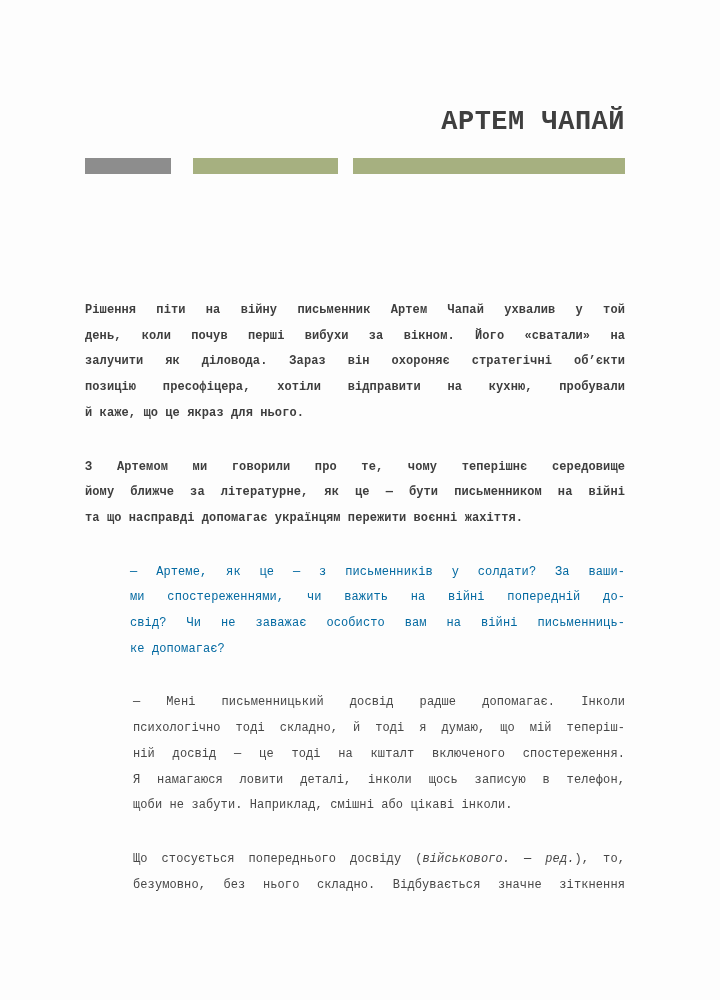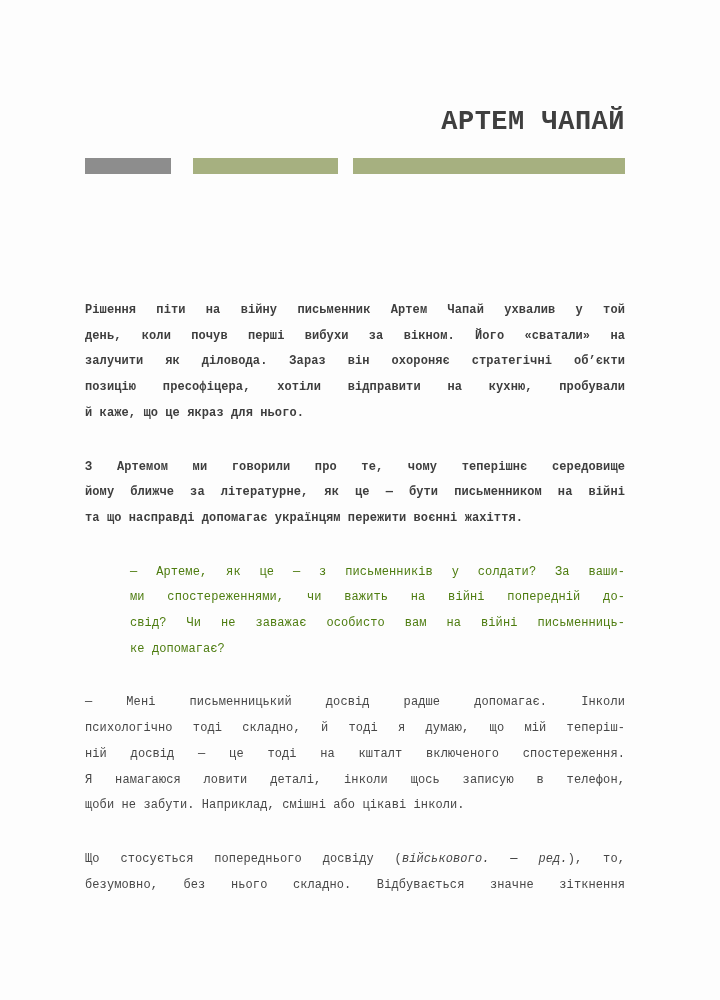--- a/index.html
+++ b/index.html
@@ -44,22 +44,22 @@
     width: 540px;
   }
   .para {
     margin: 0 0 28px 0;
     font-size: 12px;
     line-height: 25.7px;
     letter-spacing: 0.1px;
   }
   .para:last-child { margin-bottom: 0; }
   .intro    { font-weight: 700; color: #3e3e3e; }
-  .question { color: #4d7c0f; padding-left: 45px; }
-  .answer   { color: #474747; }
+  .question { color: #0369a1; padding-left: 45px; }
+  .answer   { color: #474747; margin-left: 48px; }
 
   .line {
     text-align: justify;
     text-align-last: justify;
   }
   .line.last {
     text-align: justify;
     text-align-last: left;
   }
   em { font-style: italic; }

